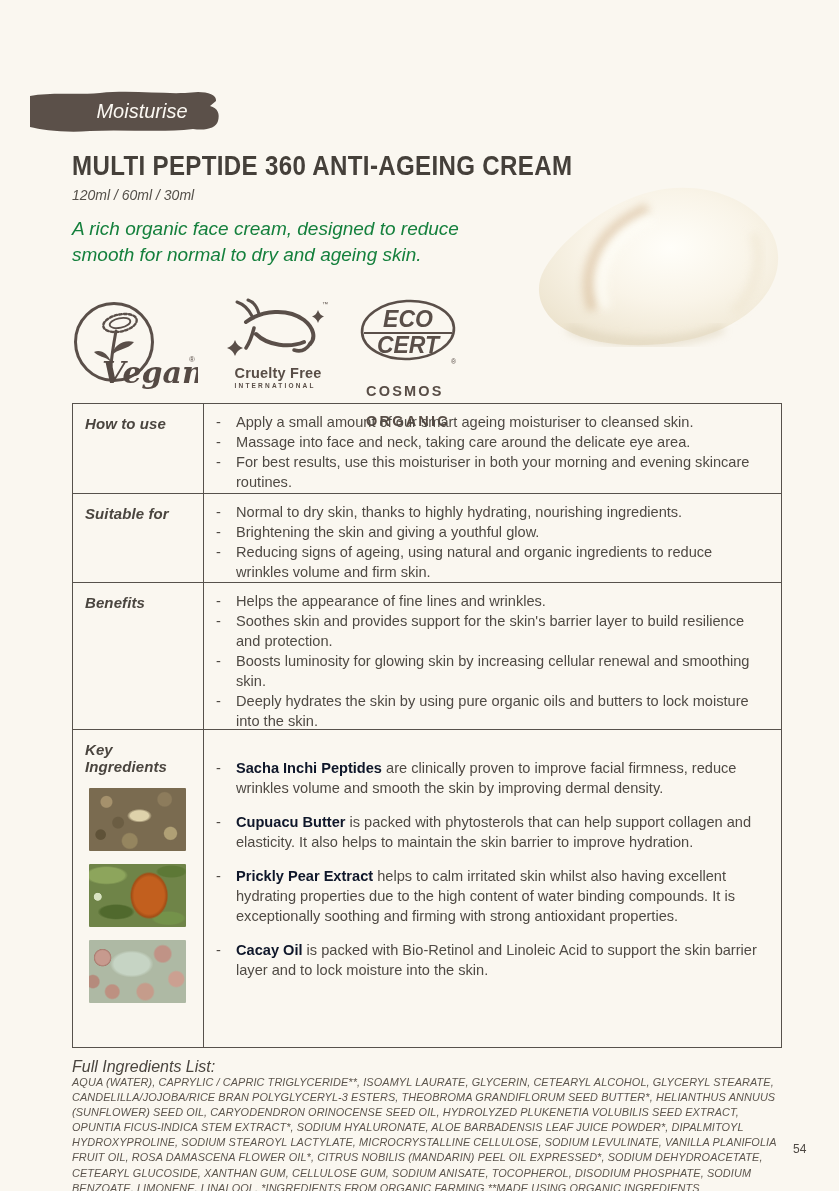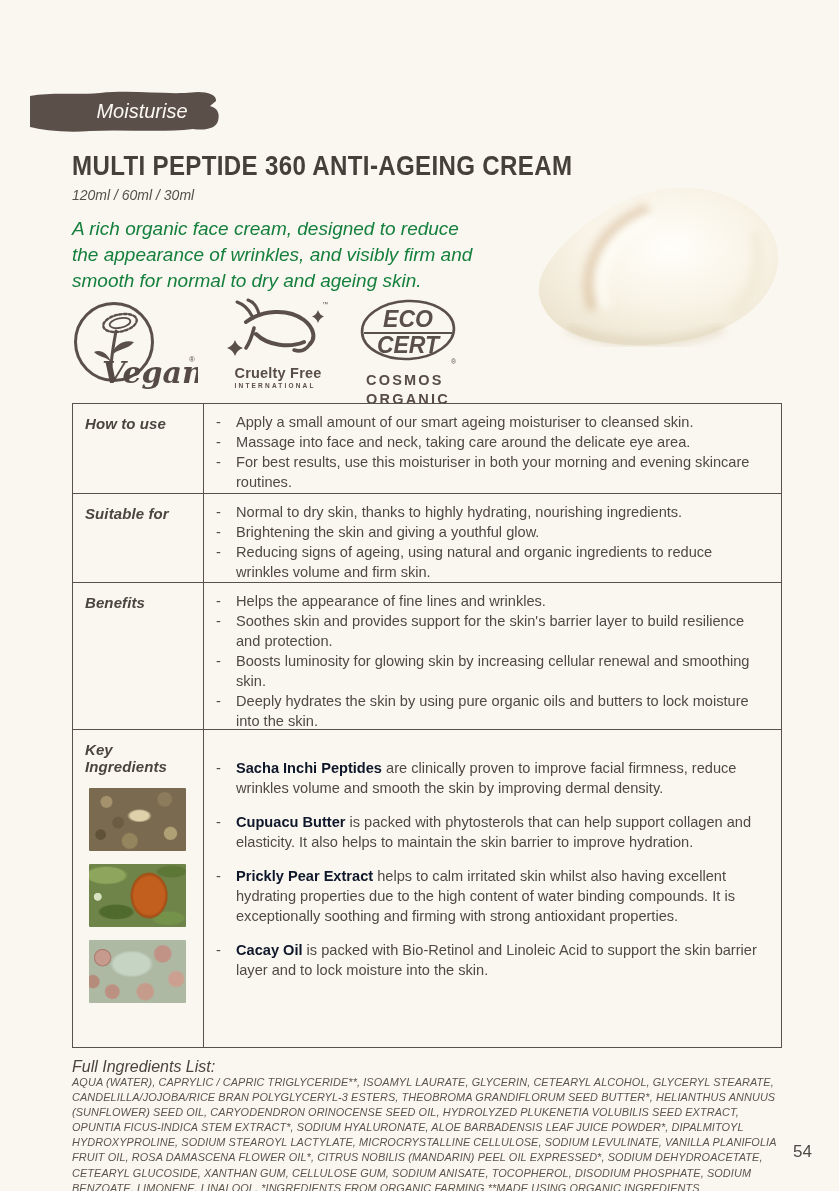--- a/index.html
+++ b/index.html
@@ -21,21 +21,21 @@
   
   .cream-smear{position:absolute;left:498px;top:178px;width:300px;height:186px;}
 
   
   .badges{position:absolute;left:70px;top:298px;display:flex;align-items:flex-start;gap:28px;}
   .badge{display:flex;flex-direction:column;align-items:center;}
   .badge svg{display:block;}
   .badge-caption{margin-top:5px;text-align:left;color:#584d46;}
   .cap-bold{font-weight:700;font-size:14.5px;letter-spacing:.2px;}
   .cap-tiny{font-size:6.5px;letter-spacing:2.2px;font-weight:700;margin-top:1px;}
-  .cap-caps{font-size:14.5px;letter-spacing:2.2px;font-weight:600;line-height:19px;}
+  .cap-caps{font-size:14.5px;letter-spacing:2.2px;font-weight:600;line-height:19px;margin-top:11px;}
 
   
   .info-table{position:absolute;left:72px;top:403px;width:710px;border:1.5px solid #57524c;box-sizing:border-box;}
   .trow{display:flex;box-sizing:border-box;overflow:hidden;}
   .trow + .trow{border-top:1.5px solid #57524c;}
   .trow-0{height:89px;}
   .trow-1{height:89px;}
   .trow-2{height:147px;}
   .trow-3{height:318px;}
   .tcell-label{width:131px;flex:0 0 131px;border-right:1.5px solid #57524c;box-sizing:border-box;padding:11px 6px 0 12px;overflow:hidden;}
@@ -79,42 +79,41 @@
       radial-gradient(circle 12px at 90% 62%, #cba091 0 60%, transparent 74%),
       radial-gradient(circle 13px at 58% 82%, #c59c8b 0 60%, transparent 74%),
       radial-gradient(circle 11px at 24% 82%, #bd9181 0 60%, transparent 74%),
       radial-gradient(circle 10px at 4% 66%, #b58b7c 0 60%, transparent 74%);
   }
 
   
   .ingredients-label{position:absolute;left:72px;top:1058px;font-size:16px;font-weight:400;font-style:italic;color:#4a453f;}
   .ingredients-text{position:absolute;left:72px;top:1075px;width:714px;font-size:10.9px;font-style:italic;color:#5d564e;line-height:15.1px;letter-spacing:.1px;}
 
-  .page-number{position:absolute;left:793px;top:1142px;font-size:17px;color:#4e4944;}
+  .page-number{position:absolute;left:793px;top:1142px;font-size:12px;color:#4e4944;}
 </style>
 </head>
 <body>
 
 <div class="page">
 
   <div class="brush-wrap">
     <svg width="196" height="48" viewBox="0 0 196 48">
       <path fill="#5b5049" d="M0,8 C20,4 45,7 70,5 C100,2 130,6 155,5 L168,4 C178,4 187,7 186,13 L180,18 C188,20 190,26 188,33 C186,40 176,43 163,41 C130,45 95,41 60,43 C35,45 12,42 0,39 Z"></path>
       <text x="112" y="30" text-anchor="middle" font-size="20" font-style="italic" fill="#fbf8f2" font-family="Liberation Sans, sans-serif">Moisturise</text>
     </svg>
   </div>
 
   <div class="title-block">
     <div class="product-title">MULTI PEPTIDE 360 ANTI-AGEING CREAM</div>
     <div class="product-sizes">120ml / 60ml / 30ml</div>
   </div>
 
   <div class="description">
       <div>A rich organic face cream, designed to reduce</div>
-      <div>the appearance of wrinkles, and visibly firm and</div>
       <div>smooth for normal to dry and ageing skin.</div>
     </div>
 
   <div class="cream-smear">
     <svg width="300" height="186" viewBox="0 0 300 186">
       <defs>
         <radialGradient id="creamG" cx="55%" cy="38%" r="78%">
           <stop offset="0%" stop-color="#fffef9"></stop>
           <stop offset="45%" stop-color="#f9f4e8"></stop>
           <stop offset="78%" stop-color="#f0e8d5"></stop>

